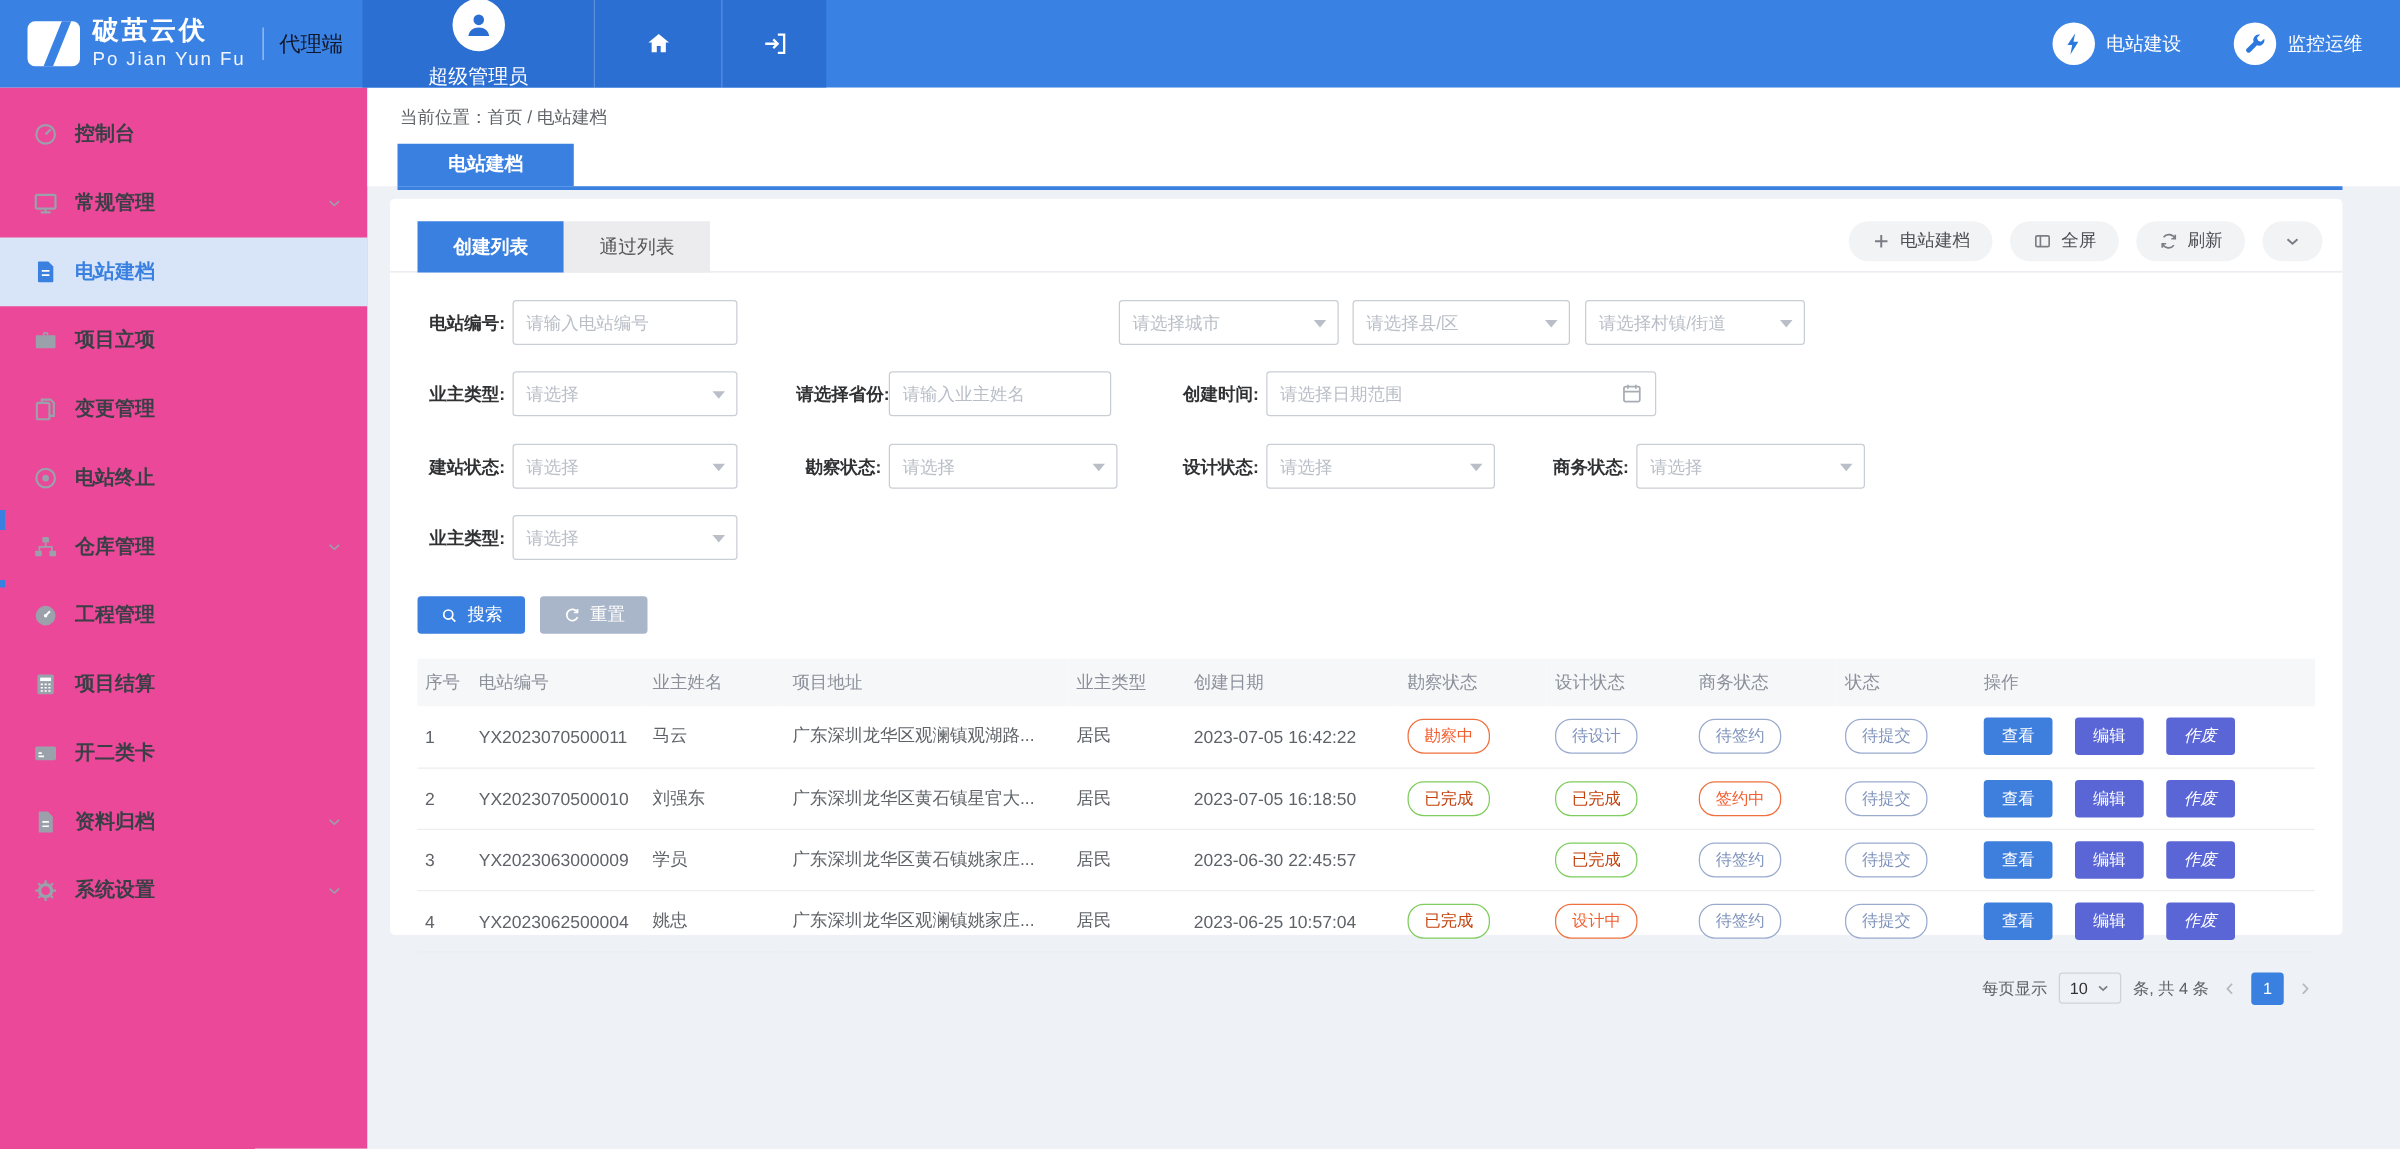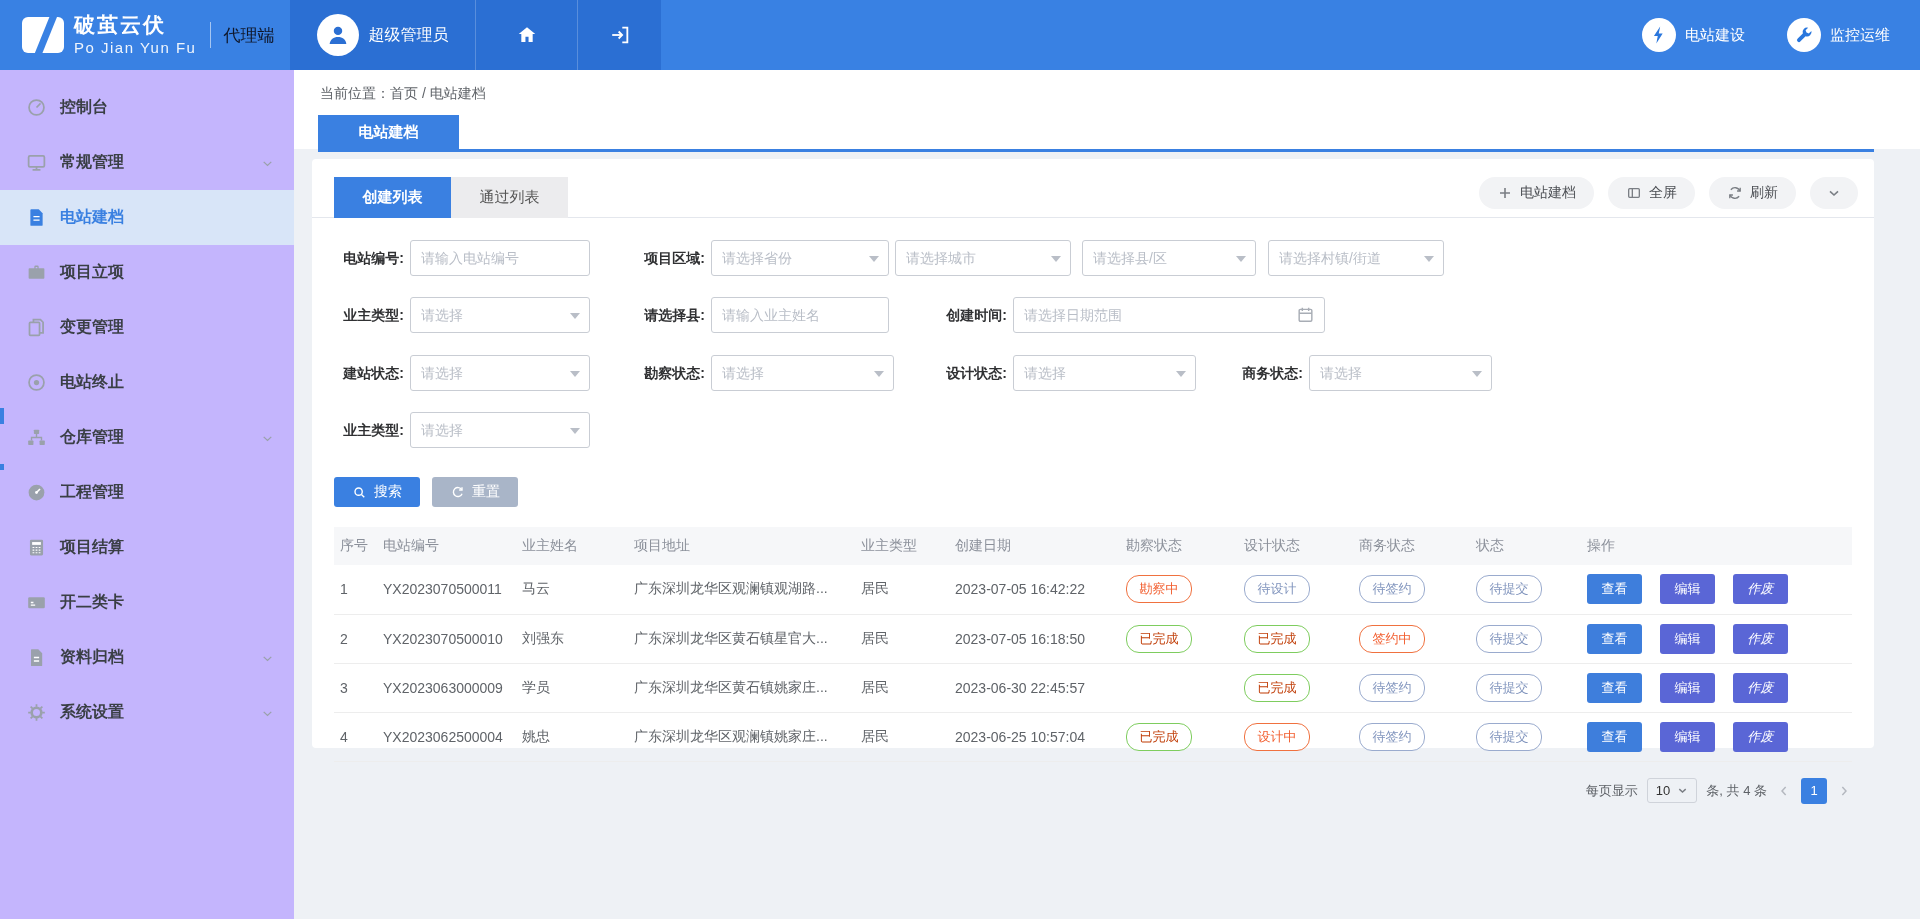--- a/index.html
+++ b/index.html
@@ -14,36 +14,36 @@
   .logo-mark { width:42px; height:36px; border-radius:6px; background:#fff; position:relative; overflow:hidden; flex:none; }
   .logo-mark::before { content:''; position:absolute; left:18px; top:-8px; width:7px; height:64px;
     background:#3981e3; transform:rotate(22deg); }
   .logo-text { margin-left:10px; line-height:1.1; }
   .logo-title { font-size:21px; font-weight:bold; letter-spacing:2px; }
   .logo-sub { font-size:15px; letter-spacing:1.5px; opacity:.92; margin-top:4px; }
   .logo-sep { width:1px; height:26px; background:rgba(255,255,255,.55); margin:0 12px 0 14px; }
   .portal { font-size:17px; color:#0f172a; }
   .user-strip { position:absolute; left:290px; top:0; height:70px; width:371px;
     background:#2b6fd3; display:flex; align-items:stretch; }
-  .ucell { display:flex; align-items:center; justify-content:center; border-left:1px solid rgba(255,255,255,.22); cursor:pointer; }
+  .ucell { display:flex; align-items:center; justify-content:center; border-left:1px solid rgba(255,255,255,.22); cursor:pointer;flex-direction:column; }
   .ucell.user { width:185px; border-left:none; gap:10px; }
   .ucell.home { width:102px; }
   .ucell.exit { width:84px; }
   .avatar { width:42px; height:42px; border-radius:50%; background:#fff; display:grid; place-items:center; flex:none; }
   .avatar svg { width:26px; height:26px; }
   .uname { font-size:16px; }
   .hicon { width:22px; height:22px; }
   .header-right { margin-left:auto; display:flex; align-items:center; gap:42px; padding-right:30px; }
   .hr-item { display:flex; align-items:center; gap:9px; cursor:pointer; }
   .hr-circle { width:34px; height:34px; border-radius:50%; background:#fff; display:grid; place-items:center; }
   .hr-circle svg { width:20px; height:20px; }
   .hr-label { font-size:15px; }
 
   
-  .sidebar { position:absolute; top:70px; left:0; width:294px; height:849px; background:#c4b5fd; padding-top:10px; }
+  .sidebar { position:absolute; top:70px; left:0; width:294px; height:849px; background:#ec4899; padding-top:10px; }
   .side-item { position:relative; height:55px; display:flex; align-items:center; padding-left:26px; gap:13px;
     color:#3a3f45; cursor:pointer; }
   .side-item .sicon { width:21px; height:21px; color:#9aa1ab; flex:none; }
   .side-item .sicon svg { width:21px; height:21px; display:block; }
   .slabel { font-size:16px; font-weight:bold; }
   .side-item.active { background:#d8e5f8; color:#3a80e1; }
   .side-item.active .sicon { color:#3a80e1; }
   .chev { position:absolute; right:20px; top:21px; width:13px; height:13px; color:#9aa1ab; }
   .chev svg { width:13px; height:13px; }
   .side-dash { position:absolute; left:0; width:4px; background:#3a80e1; }
@@ -362,40 +362,36 @@
           </button>
         </div>
       </div>
 
       <div class="filter-area">
 
         <div class="fgroup r1 c1">
           <span class="flabel">电站编号:</span>
           <input class="tinput w180" placeholder="请输入电站编号" style="">
         </div>
-        <div class="fgroup r1 c2">
-          <span class="flabel">项目区域:</span>
-          <div class="fselect w178"><span>请选择省份</span><span class="tri"></span></div>
-        </div>
         <div class="fgroup r1 s2">
           <div class="fselect w176"><span>请选择城市</span><span class="tri"></span></div>
         </div>
         <div class="fgroup r1 s3">
           <div class="fselect w174"><span>请选择县/区</span><span class="tri"></span></div>
         </div>
         <div class="fgroup r1 s4">
           <div class="fselect w176"><span>请选择村镇/街道</span><span class="tri"></span></div>
         </div>
 
         <div class="fgroup r2 c1">
           <span class="flabel">业主类型:</span>
           <div class="fselect w180"><span>请选择</span><span class="tri"></span></div>
         </div>
         <div class="fgroup r2 c2">
-          <span class="flabel">请选择县:</span>
+          <span class="flabel">请选择省份:</span>
           <input class="tinput w178" placeholder="请输入业主姓名" style="">
         </div>
         <div class="fgroup r2 c3">
           <span class="flabel w72">创建时间:</span>
           <div class="datewrap">
             <input class="tinput w312" placeholder="请选择日期范围" style="">
             <svg class="cal" viewBox="0 0 24 24" fill="none" stroke="currentColor" stroke-width="1.8">
                 <rect x="4" y="5.5" width="16" height="15" rx="1.5"></rect>
                 <path d="M8 3.5v4M16 3.5v4M4 10.5h16"></path>
               </svg>

